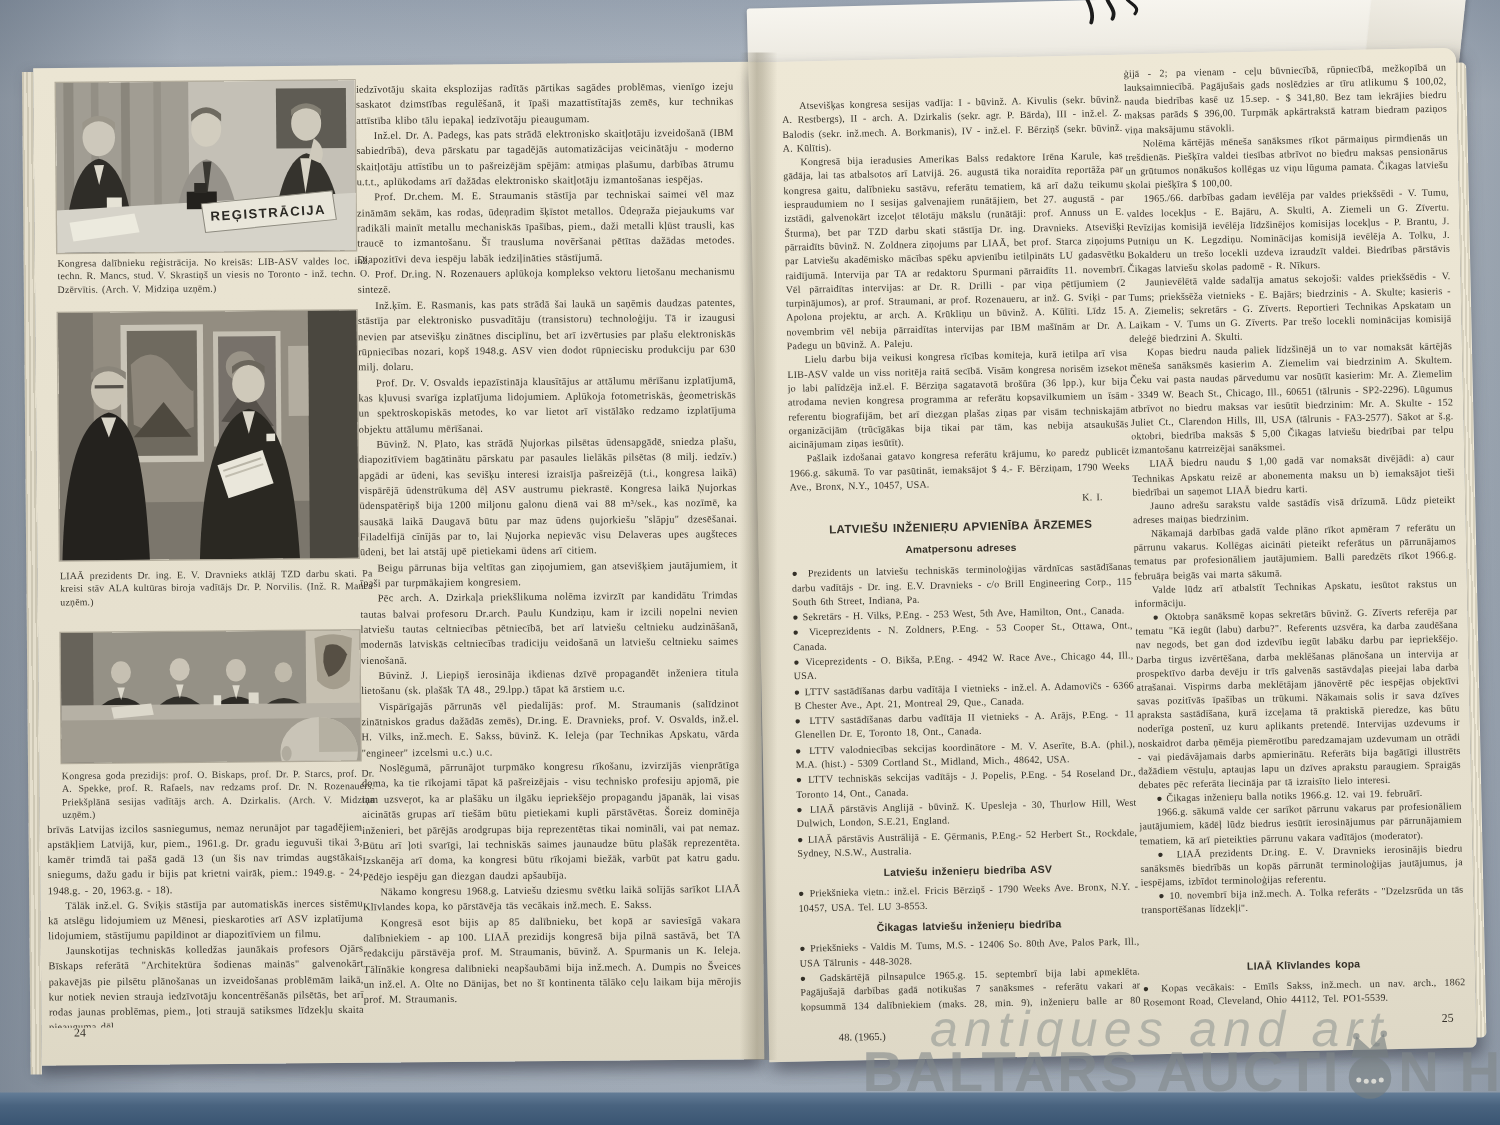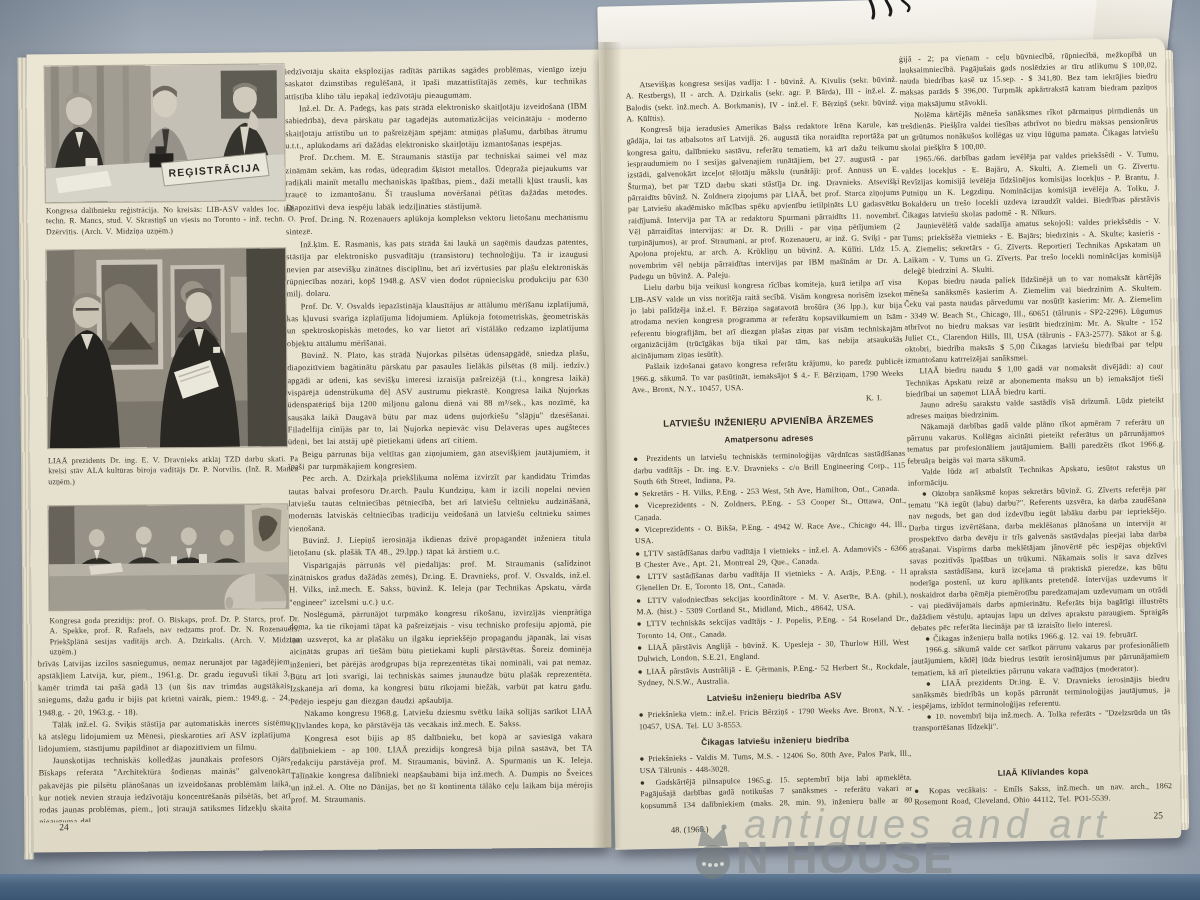--- a/index.html
+++ b/index.html
@@ -267,20 +267,21 @@
 
     <div class="footer48">48. (1965.)</div>
     <div class="pagenum pn-right">25</div>
   </div>
 
   <div class="gutter"></div>
 
   <div class="watermark">
     <div class="wm-line1">antiques and art</div>
     <div class="wm-line2">
+      <span>BALTARS AUCTI</span>
       <span class="wm-logo">
         <svg width="42" height="56" viewBox="0 0 42 56">
           <path d="M6,22 L10,5 L21,15 L32,3 L36,22 Z" fill="rgba(118,126,128,.62)"></path>
           <circle cx="10" cy="5" r="2.6" fill="rgba(118,126,128,.62)"></circle>
           <circle cx="32" cy="3" r="2.6" fill="rgba(118,126,128,.62)"></circle>
           <circle cx="21" cy="38" r="17" fill="rgba(118,126,128,.62)"></circle>
           <circle cx="12" cy="40" r="2" fill="rgba(232,230,222,.85)"></circle>
           <circle cx="18" cy="41" r="2" fill="rgba(232,230,222,.85)"></circle>
           <circle cx="24" cy="41" r="2" fill="rgba(232,230,222,.85)"></circle>
           <circle cx="30" cy="40" r="2" fill="rgba(232,230,222,.85)"></circle>

